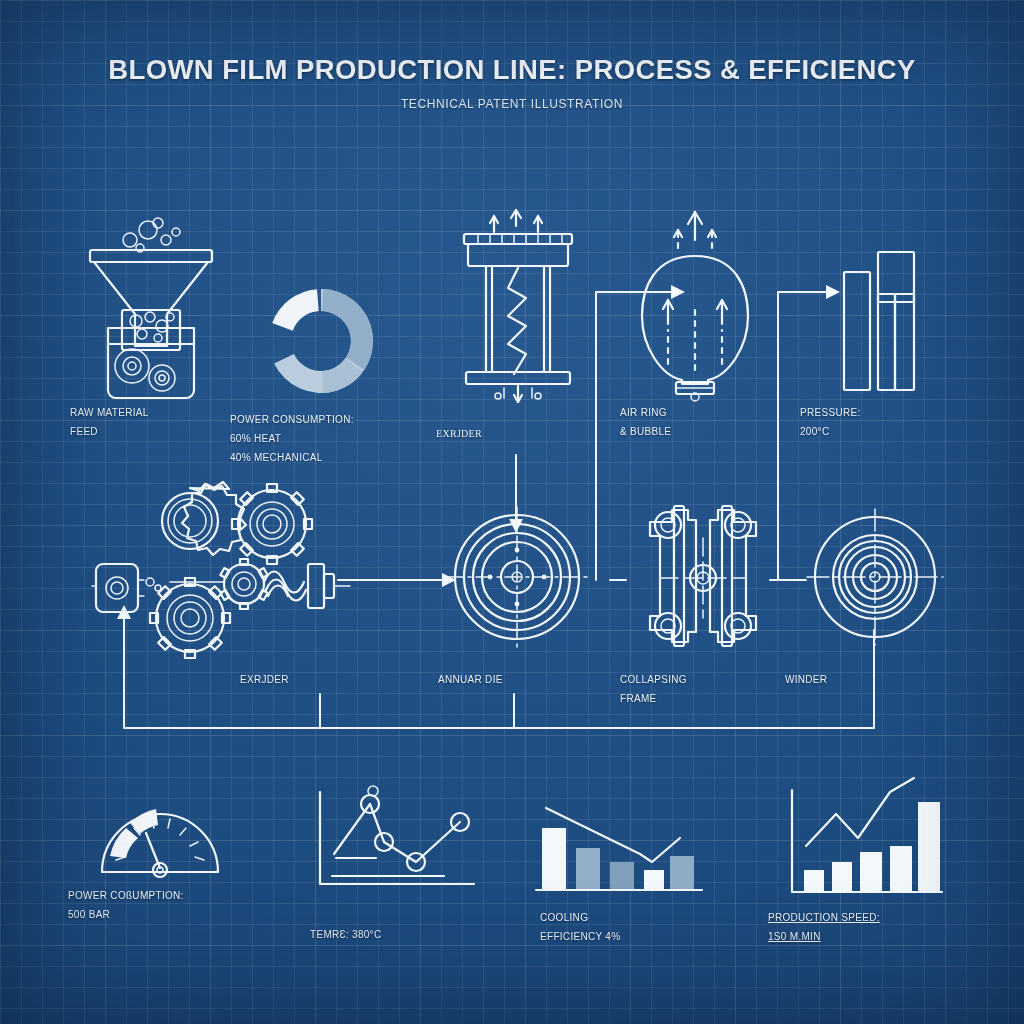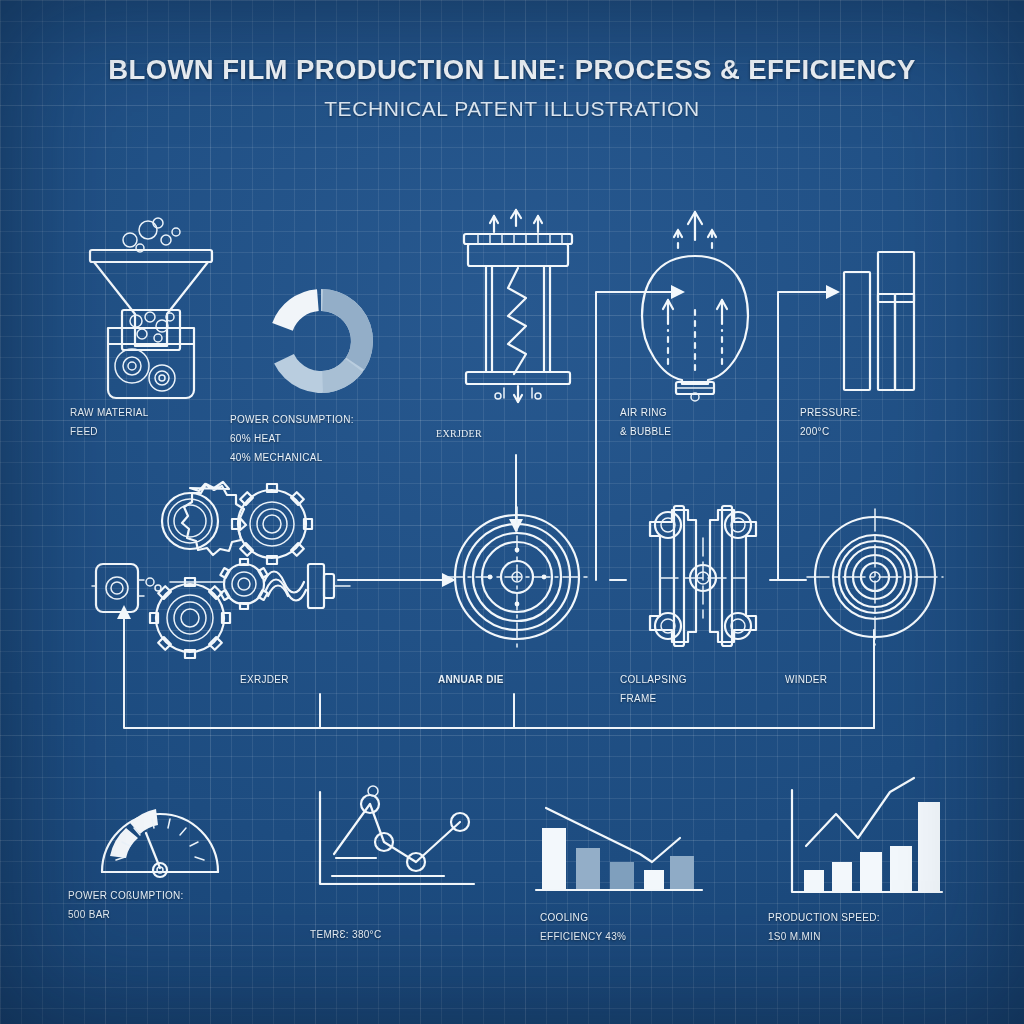--- a/index.html
+++ b/index.html
@@ -24,21 +24,21 @@
   }
 
   
   .title{
     position:absolute;left:0;top:54px;width:1024px;text-align:center;
     font-size:27.5px;font-weight:bold;letter-spacing:.4px;
     color:#f4f8fc;text-shadow:0 1px 3px rgba(0,0,0,.45);
   }
   .subtitle{
     position:absolute;left:0;top:97px;width:1024px;text-align:center;
-    font-size:21px;letter-spacing:.6px;color:#dce7f2;
+    font-size:12px;letter-spacing:.6px;color:#dce7f2;
     text-shadow:0 1px 2px rgba(0,0,0,.4);
   }
 
   
   .cap{
     position:absolute;text-align:left;font-size:10px;line-height:19px;
     color:#e9f1f8;letter-spacing:.3px;white-space:pre-line;
     text-shadow:0 1px 2px rgba(0,0,0,.45);
   }
   .node{position:absolute;}
@@ -295,21 +295,21 @@
         <circle class="st" r="16"></circle>
         <circle class="st-thin" r="5"></circle>
         <path class="st-thin" d="M0 -70 L0 70 M-70 0 L70 0" stroke-dasharray="16 5 3 5"></path>
         <circle class="fill-w" cx="-27" cy="0" r="2.4"></circle>
         <circle class="fill-w" cx="27" cy="0" r="2.4"></circle>
         <circle class="fill-w" cx="0" cy="-27" r="2.4"></circle>
         <circle class="fill-w" cx="0" cy="27" r="2.4"></circle>
       </g>
     </svg>
   </div>
-  <div class="cap" style="left:438px;top:670px;width:160px;font-weight:bold;">ANNUAR DIE</div>
+  <div class="cap" style="left:438px;top:670px;width:160px;">ANNUAR DIE</div>
 
   <div class="node" style="left:638px;top:498px;">
     <svg width="130" height="155" viewBox="0 0 130 155">
 
       <path class="st" d="M34 12 h16 v10 h8 v112 h-8 v10 h-16 v-12 h-22 v-14 h10 v-80 h-10 v-14 h22 Z"></path>
       <rect class="st" x="36" y="8" width="10" height="140" rx="2"></rect>
       <circle class="st" cx="30" cy="27" r="13"></circle>
       <circle class="st-thin" cx="30" cy="27" r="7"></circle>
       <circle class="st" cx="30" cy="128" r="13"></circle>
       <circle class="st-thin" cx="30" cy="128" r="7"></circle>
@@ -391,29 +391,29 @@
       <rect x="8" y="38" width="24" height="62" fill="#f3f8fc"></rect>
       <rect x="42" y="58" width="24" height="42" fill="#93aec8"></rect>
       <rect x="76" y="72" width="24" height="28" fill="#7f9fbd"></rect>
       <rect x="110" y="80" width="20" height="20" fill="#f3f8fc"></rect>
       <rect x="136" y="66" width="24" height="34" fill="#8fabc6"></rect>
       <path class="st" d="M12 18 L106 64 L118 72 L146 48" stroke-width="3.2"></path>
       <path class="st" d="M2 100 L168 100" stroke-width="2.4"></path>
     </svg>
   </div>
   <div class="cap" style="left:540px;top:908px;width:190px;">COOLING
-EFFICIENCY 43%</div>
+EFFICIENCY 4%</div>
 
   <div class="node" style="left:782px;top:768px;">
     <svg width="170" height="135" viewBox="0 0 170 135">
       <path class="st" d="M10 22 L10 124 L160 124" stroke-width="2.8"></path>
       <rect x="22" y="102" width="20" height="22" fill="#f3f8fc"></rect>
       <rect x="50" y="94" width="20" height="30" fill="#f3f8fc"></rect>
       <rect x="78" y="84" width="22" height="40" fill="#f3f8fc"></rect>
       <rect x="108" y="78" width="22" height="46" fill="#f3f8fc"></rect>
       <rect x="136" y="34" width="22" height="90" fill="#f3f8fc"></rect>
       <path class="st" d="M24 78 L54 46 L76 70 L108 24 L132 10" stroke-width="3.2"></path>
     </svg>
   </div>
-  <div class="cap" style="left:768px;top:908px;width:210px;">PRODUCTION SPEED:
+  <div class="cap" style="left:768px;top:908px;width:210px;text-decoration:underline;">PRODUCTION SPEED:
 1S0 M.MIN</div>
 
 </div>
 
 </body></html>

